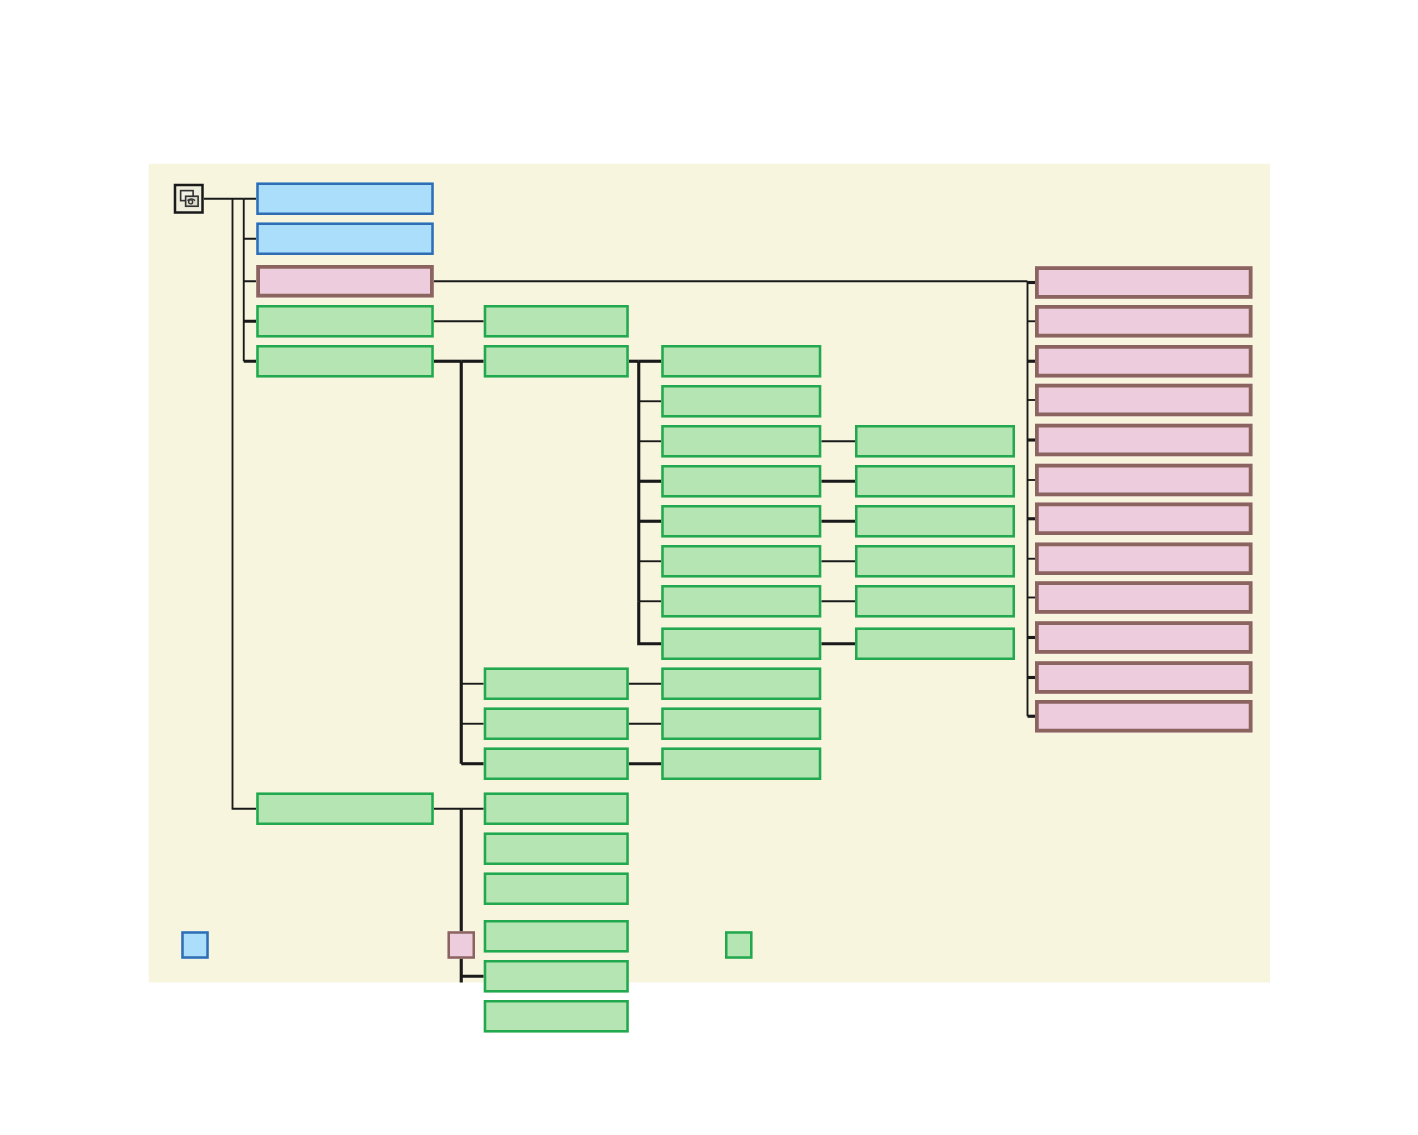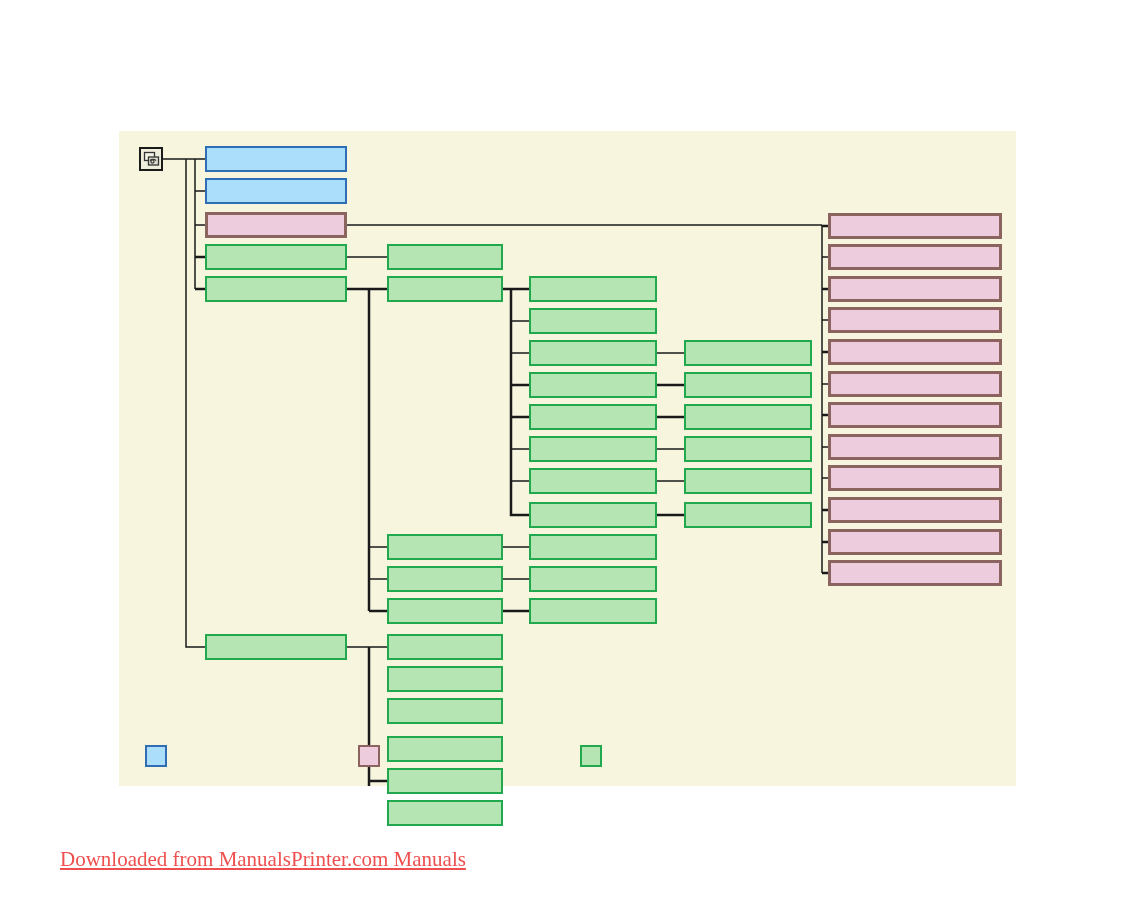--- a/index.html
+++ b/index.html
@@ -208,15 +208,14 @@
       </div>
 
     <div id="legend-layer">
         <div class="legend-swatch blue" style="left: 26px; top: 614px;"></div>
         <div class="legend-swatch pink" style="left: 239px; top: 614px;"></div>
         <div class="legend-swatch green" style="left: 461px; top: 614px;"></div>
       </div>
 
   </div>
 
-  <a id="footer-link" href="#">Downloaded from ManualsPrinter.com Manuals</a>
 
 </div>
 
 </body></html>

